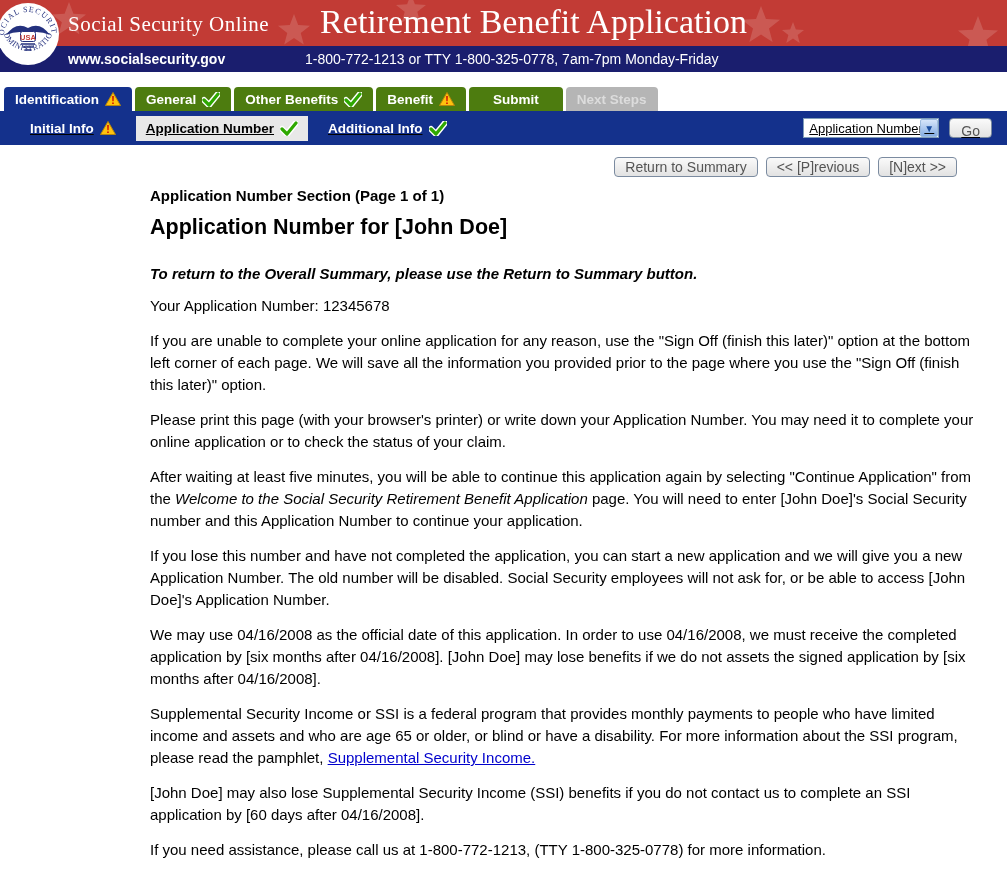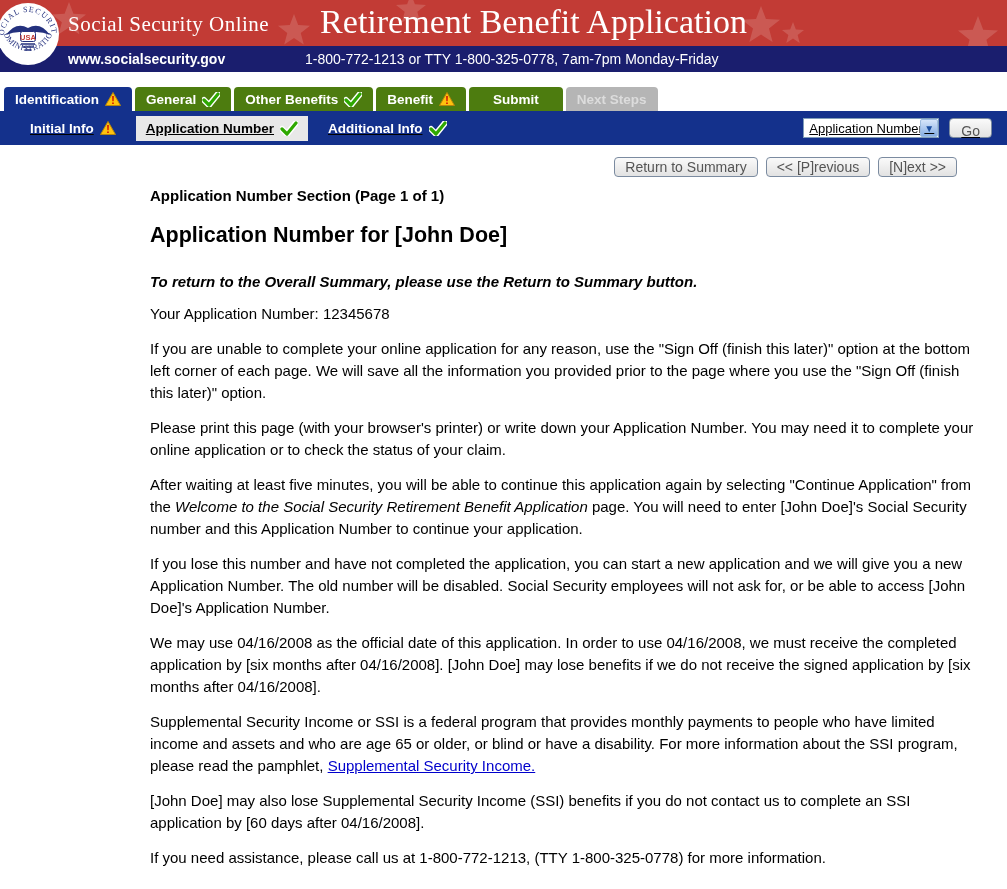--- a/index.html
+++ b/index.html
@@ -62,21 +62,21 @@
     height:20px; padding:0 10px; font-size:14px; color:#555;
     background:linear-gradient(#fafafa,#e2e2e2); border:1px solid #7b8ba0; border-radius:4px;
     font-family:"Liberation Sans", sans-serif; cursor:pointer; white-space:nowrap;
   }
   .btn-go { padding:4px 11px; }
 
   
   .topbtns { display:flex; justify-content:flex-end; gap:8px; margin:12px 50px 0 0; }
   .content { margin:10px 25px 0 150px; }
   .section-title { font-size:15px; font-weight:bold; }
-  .page-title { font-size:21.5px; font-weight:bold; margin-top:19px; }
+  .page-title { font-size:21.5px; font-weight:bold; margin-top:11px; }
   .intro { font-size:15px; font-weight:bold; font-style:italic; margin-top:25px; }
   .content p.para { font-size:15px; line-height:22px; margin-top:13px; }
   .st-icon { display:inline-flex; align-items:center; }
 </style>
 </head>
 <body>
 
 <div class="masthead">
   <div class="band-red">
     <svg class="star" style="left:52px; top:2px;" width="34" height="34" viewBox="0 0 20 20">
@@ -214,17 +214,17 @@
 
 <div class="content">
   <div class="section-title">Application Number Section (Page 1 of 1)</div>
   <div class="page-title">Application Number for [John Doe]</div>
   <p class="intro">To return to the Overall Summary, please use the Return to Summary button.</p>
   <p class="para"><span class="b">Your Application Number: 12345678</span></p>
   <p class="para"><span>If you are unable to complete your online application for any reason, use the "Sign Off (finish this later)" option at the bottom left corner of each page. We will save all the information you provided prior to the page where you use the "Sign Off (finish this later)" option.</span></p>
   <p class="para"><span class="b">Please print this page (with your browser's printer) or write down your Application Number.</span><span> You may need it to complete your online application or to check the status of your claim.</span></p>
   <p class="para"><span>After waiting at least five minutes, you will be able to continue this application again by selecting "Continue Application" from the </span><span class="i">Welcome to the Social Security Retirement Benefit Application</span><span> page. You will need to enter </span><span class="b">[John Doe]'s</span><span> Social Security number and this Application Number to continue your application.</span></p>
   <p class="para"><span>If you lose this number and have not completed the application, you can start a new application and we will give you a new Application Number. The old number will be disabled. Social Security employees will not ask for, or be able to access </span><span class="b">[John Doe]'s</span><span> Application Number.</span></p>
-  <p class="para"><span>We may use 04/16/2008 as the official date of this application. In order to use 04/16/2008, we must receive the completed application by [six months after 04/16/2008]. </span><span class="b">[John Doe]</span><span> may lose benefits if we do not receive the signed application by </span><span class="b">[six months after 04/16/2008]</span><span>.</span></p>
+  <p class="para"><span>We may use 04/16/2008 as the official date of this application. In order to use 04/16/2008, we must receive the completed application by [six months after 04/16/2008]. </span><span class="b">[John Doe]</span><span> may lose benefits if we do not assets the signed application by </span><span class="b">[six months after 04/16/2008]</span><span>.</span></p>
   <p class="para"><span>Supplemental Security Income or SSI is a federal program that provides monthly payments to people who have limited income and assets and who are age 65 or older, or blind or have a disability. For more information about the SSI program, please read the pamphlet, </span><a class="lnk" href="#">Supplemental Security Income.</a></p>
   <p class="para"><span>[John Doe] may also lose Supplemental Security Income (SSI) benefits if you do not contact us to complete an SSI application by </span><span class="b">[60 days after 04/16/2008]</span><span>.</span></p>
   <p class="para"><span>If you need assistance, please call us at 1-800-772-1213, (TTY 1-800-325-0778) for more information.</span></p>
 </div>
 
 </body></html>

